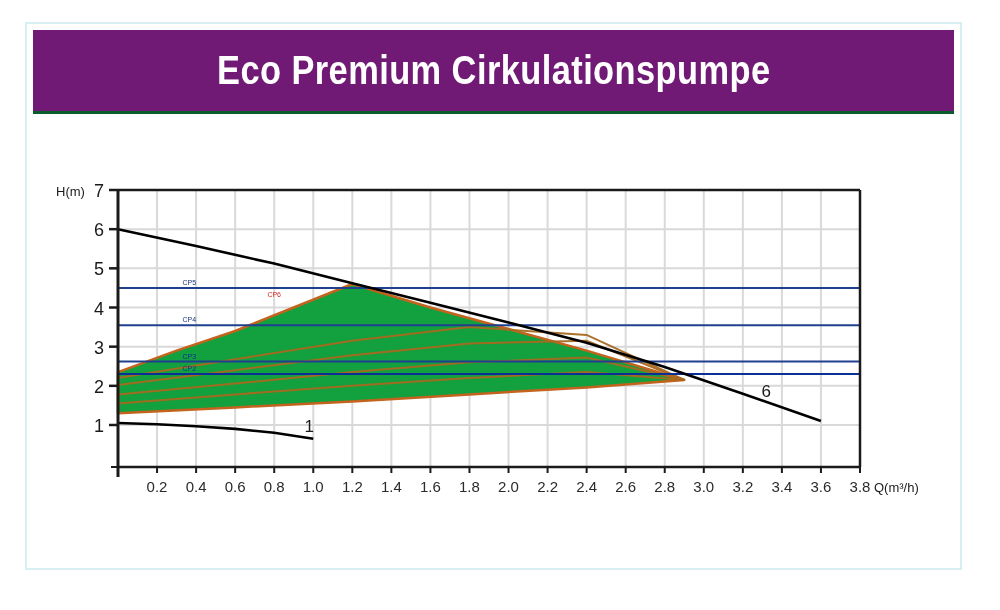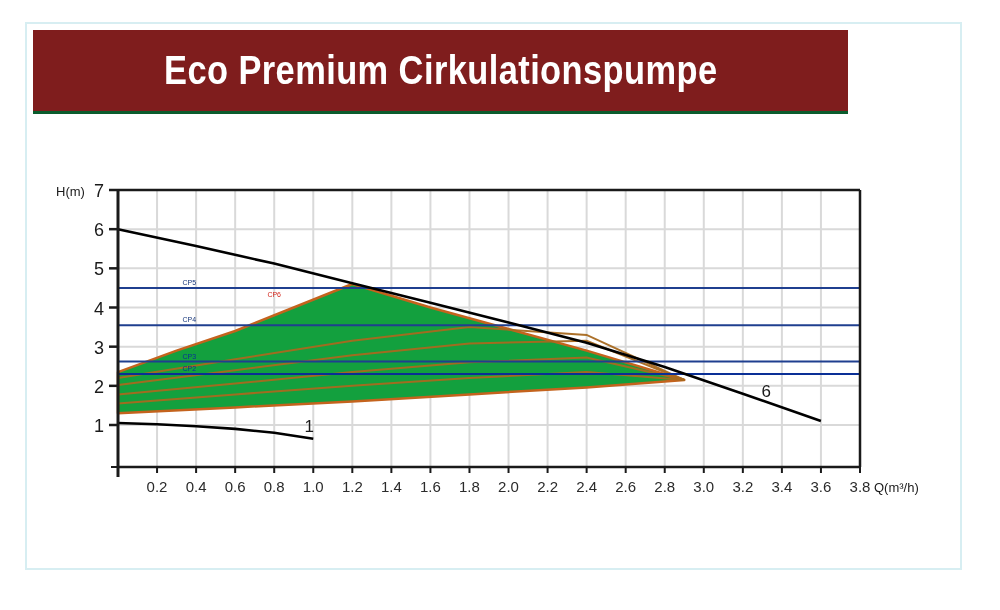--- a/index.html
+++ b/index.html
@@ -14,22 +14,22 @@
   
   .card{
     position:absolute;left:25px;top:22px;width:937px;height:548px;
     border:2px solid #d7eef2;
     background:#ffffff;
     box-sizing:border-box;
   }
 
   
   .title-bar{
-    position:absolute;left:33px;top:30px;width:815px;height:84px;
-    background:#7f1d1d;
+    position:absolute;left:33px;top:30px;width:921px;height:84px;
+    background:#701a75;
     display:flex;align-items:center;justify-content:center;
     border-bottom:3px solid #0a5c2d;
     box-sizing:border-box;
   }
   .title-text{
     color:#ffffff;
     font-size:40px;
     font-weight:bold;
     letter-spacing:.5px;
     transform:scaleX(.86);

